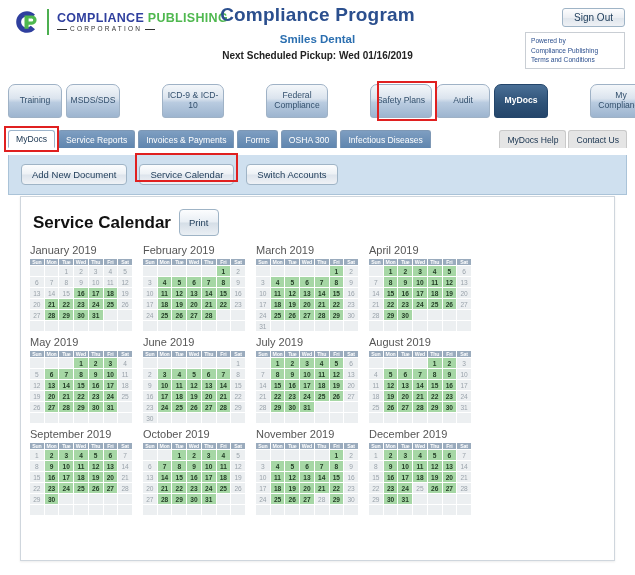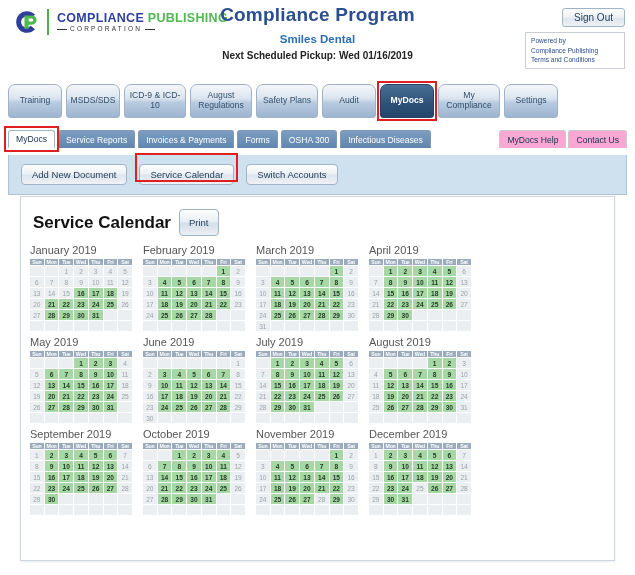--- a/index.html
+++ b/index.html
@@ -48,21 +48,21 @@
   
   .tabrow { position:absolute; left:8px; top:84px; display:flex; gap:4px; }
   .ptab {
     width:54px; height:34px;
     display:flex; align-items:center; justify-content:center; text-align:center;
     font-size:8.6px; color:#33506d; line-height:1.15;
     border-radius:7px 7px 3px 3px;
     background: linear-gradient(to bottom,#f4f7fa 0%,#dbe4ee 42%,#b9cbe0 55%,#9db5cf 100%);
     border:1px solid #9fb2c6; cursor:pointer; padding:0 2px;
   }
-  .ptab.wide { width:62px; }
+  .ptab.wide { width:62px;margin-left:38px; }
   .ptab.active {
     background: linear-gradient(to bottom,#4a6f96 0%,#2f5378 55%,#24456a 100%);
     color:#fff; font-weight:bold; border-color:#23456a;
   }
   .hilite-box { position:absolute; border:2px solid #e02020; pointer-events:none; }
 
   
   .subbar { position:absolute; left:0; top:130px; width:635px; height:18px; }
   .subtabs { position:absolute; left:8px; top:0; display:flex; gap:3px; }
   .stab {
@@ -70,21 +70,21 @@
     display:flex; align-items:center;
     font-size:8.6px; color:#fff;
     background: linear-gradient(to bottom,#7e9ec1 0%,#5f85ae 100%);
     border:1px solid #7e98b5; border-bottom:none; border-radius:3px 3px 0 0;
     cursor:pointer; white-space:nowrap;
   }
   .stab.active { background:#fff; color:#17324e; border:1px solid #9db4cb; border-bottom:1px solid #fff; }
   .rtabs { position:absolute; right:8px; top:0; display:flex; gap:2px; }
   .rtab {
     height:18px; padding:0 7px; display:flex; align-items:center;
-    font-size:8.6px; color:#17324e; background:#f9a8d4;
+    font-size:8.6px; color:#17324e; background:#e5e5e5;
     border:1px solid #c9c9c9; border-bottom:none; border-radius:3px 3px 0 0;
     cursor:pointer; white-space:nowrap;
   }
 
   
   .actionbar {
     position:absolute; left:8px; top:155px; width:619px; height:40px;
     background:#cfe0ef; border:1px solid #aac3d8; border-top:none;text-decoration:underline;
   }
   .abtns { position:absolute; left:12px; top:9px; display:flex; gap:12px; }
@@ -172,21 +172,21 @@
       <div>Powered by</div>
       <div>Compliance Publishing</div>
       <div>Terms and Conditions</div>
     </div>
   </div>
 
   <div class="tabrow" id="primary-tabs">
       <div class="ptab">Training</div>
       <div class="ptab">MSDS/SDS</div>
       <div class="ptab wide">ICD-9 &amp; ICD-10</div>
-      <div class="ptab wide">August Regulations</div>
+      <div class="ptab wide">Federal Compliance</div>
       <div class="ptab wide">Safety Plans</div>
       <div class="ptab">Audit</div>
       <div class="ptab active">MyDocs</div>
       <div class="ptab wide">My Compliance</div>
       <div class="ptab">Settings</div>
     </div>
   <div class="hilite-box" id="hl-mydocs-tab" style="left: 377px; top: 81px; width: 60px; height: 40px;"></div>
 
   <div class="subbar">
     <div class="subtabs" id="secondary-tabs">

